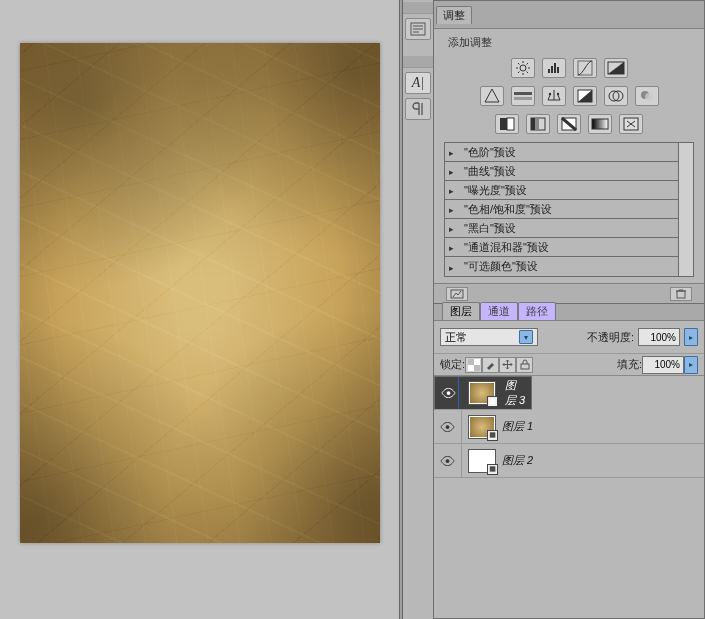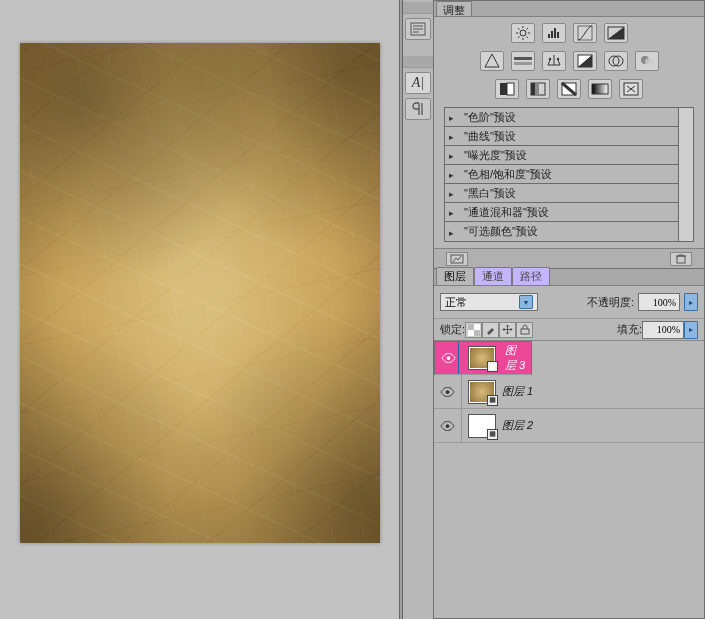--- a/index.html
+++ b/index.html
@@ -12,57 +12,57 @@
 
 .dock { width:30px; background:#b8b8b8; display:flex; flex-direction:column; align-items:center; gap:4px; padding-top:2px; }
 .dock .tabbar { width:30px; height:12px; background:#a8a8a8; border-bottom:1px solid #9a9a9a; }
 .dock-btn { width:26px; height:22px; border:1px solid #8a8a8a; background:#c8c8c8; display:flex; align-items:center; justify-content:center; color:#444; cursor:pointer; border-radius:2px; }
 .dock-btn.active { background:#d7d7d7; }
 
 .right { flex:1; display:flex; flex-direction:column; }
 
 
 .adj { border:1px solid #6f6f6f; background:#b8b8b8; }
-.adj .titlebar { height:16px; display:flex; border-bottom:1px solid #808080; background:#a9a9a9; }
+.adj .titlebar { height:28px; display:flex; align-items:center; border-bottom:1px solid #808080; background:#a9a9a9; }
 .adj .tab { padding:1px 6px; background:#b8b8b8; border:1px solid #7a7a7a; border-bottom:none; margin-left:2px; border-radius:2px 2px 0 0; color:#222; }
 .adj .body { padding:6px 10px 6px 10px; }
 .adj .subhead { color:#333; margin:0 0 8px 4px; }
 .adj .iconrow { display:flex; gap:7px; justify-content:center; margin-bottom:8px; }
 .adj .ic { width:24px; height:20px; display:flex; align-items:center; justify-content:center; background:#d2d2d2; border:1px solid #888; cursor:pointer; border-radius:2px; }
 .adj .ic svg { display:block; }
 
 .preset-wrap { margin:6px 0 0 0; display:flex; }
 .preset-list { flex:1; border:1px solid #6b6b6b; background:#b8b8b8; }
 .preset { height:19px; display:flex; align-items:center; gap:6px; padding:0 4px; border-bottom:1px solid #6b6b6b; color:#222; cursor:pointer; }
 .preset:last-child { border-bottom:none; }
 .preset .tri::before { content:"▸"; font-size:9px; color:#333; display:inline-block; width:9px; }
 .sb { width:15px; background:#cfcfcf; border:1px solid #6b6b6b; border-left:none; }
 
 .adj-footer { height:20px; border-top:1px solid #808080; display:flex; align-items:center; justify-content:space-between; padding:0 12px; background:#b0b0b0; }
 .mini { width:22px; height:14px; border:1px solid #888; background:#ccc; display:flex; align-items:center; justify-content:center; }
 
 
 .lay { border:1px solid #6f6f6f; border-top:none; background:#b8b8b8; flex:1; display:flex; flex-direction:column; }
-.lay .tabs { height:17px; display:flex; align-items:flex-end; border-bottom:1px solid #808080; background:#a9a9a9; padding-left:2px; gap:0; }
+.lay .tabs { height:17px; display:flex; align-items:flex-end; border-bottom:1px solid #808080; background:#a9a9a9; padding-left:8px; gap:0; }
 .lay .tab { padding:1px 7px; border:1px solid #7a7a7a; border-bottom:none; background:#c4b5fd; color:#444; border-radius:2px 2px 0 0; cursor:pointer; }
 .lay .tab.active { background:#b8b8b8; color:#000; }
 
 .lay .optrow { height:22px; display:flex; align-items:center; padding:16px 6px; gap:4px; border-bottom:1px solid #9a9a9a; }
 .sel { height:18px; border:1px solid #6f6f6f; background:#e5e5e5; display:flex; align-items:center; padding:0 4px; width:98px; gap:3px; cursor:pointer; }
 .sel .arr { margin-left:auto; width:14px; height:14px; background:#8db6e0; border:1px solid #3a6ea5; display:flex; align-items:center; justify-content:center; color:#1b4a7a; font-size:8px; border-radius:1px; }
-.pct { width:42px; height:18px; border:1px solid #6f6f6f; background:#e5e5e5; text-align:right; padding:0 3px; display:flex; align-items:center; justify-content:flex-end; font-size:10px;font-family:Liberation Serif, serif; }
+.pct { width:42px; height:18px; border:1px solid #6f6f6f; background:#e5e5e5; text-align:right; padding:0 3px; display:flex; align-items:center; justify-content:flex-end; font-size:10px; }
 .arrbtn { width:14px; height:18px; background:#8db6e0; border:1px solid #3a6ea5; display:flex; align-items:center; justify-content:center; color:#1b4a7a; font-size:8px; cursor:pointer; border-radius:1px; }
 .lbl { color:#222; }
 
 .lockrow { height:22px; display:flex; align-items:center; padding:0 6px; border-bottom:1px solid #888; }
 .lockico { width:17px; height:16px; border:1px solid #888; background:#d0d0d0; display:flex; align-items:center; justify-content:center; cursor:pointer; }
 
 .layerlist { flex:1; background:#b8b8b8; overflow:hidden; }
 .layer { height:34px; display:flex; align-items:center; border-bottom:1px solid #9a9a9a; background:#b8b8b8; cursor:pointer; }
-.layer.sel { background:#ec4899; color:#fff; }
+.layer.sel { background:#404040; color:#fff; }
 .layer .eye { width:28px; height:100%; display:flex; align-items:center; justify-content:center; border-right:1px solid #9a9a9a; }
 .layer.sel .eye { border-right:1px solid #2e60b0; }
 .layer .thumbwrap { position:relative; margin:0 6px 0 6px; }
 .layer .thumb { width:28px; height:24px; border:1px solid #555; background:#fff; box-shadow:inset 0 0 0 1px #fff; position:relative; }
 .layer .badge { position:absolute; bottom:-2px; right:-2px; width:11px; height:11px; background:#eee; border:1px solid #444; font-size:7px; display:flex; align-items:center; justify-content:center; }
 .layer .name { font-size:11px; font-style:italic; }
 .layer:not(.sel) .name { color:#111; }
 
 .checker { background-image:linear-gradient(45deg,#ccc 25%,transparent 25%,transparent 75%,#ccc 75%),linear-gradient(45deg,#ccc 25%,transparent 25%,transparent 75%,#ccc 75%); background-size:8px 8px; background-position:0 0,4px 4px; background-color:#fff; }
 
@@ -123,20 +123,21 @@
     </div>
   </div>
 
   <div class="right">
 
     <div class="adj">
       <div class="titlebar">
         <div class="tab">调整</div>
       </div>
       <div class="body">
+        <div class="subhead">添加调整</div>
 
         <div class="iconrow">
           <div class="ic">
               <svg width="16" height="16" viewBox="0 0 16 16">
                 <circle cx="8" cy="8" r="3" fill="none" stroke="#333"></circle>
                 <g stroke="#333">
                   <path d="M8 1v2M8 13v2M1 8h2M13 8h2M3 3l1.5 1.5M11.5 11.5L13 13M13 3l-1.5 1.5M4.5 11.5L3 13"></path>
                 </g>
               </svg>
             </div>

